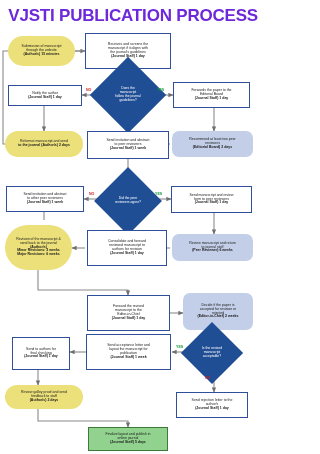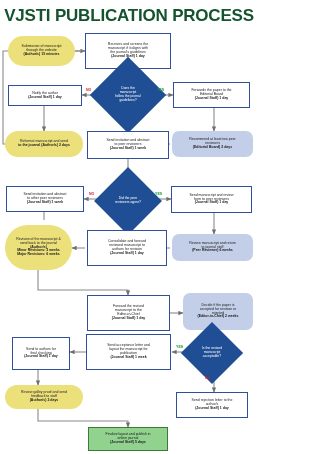--- a/index.html
+++ b/index.html
@@ -8,23 +8,23 @@
     background:#ffffff;
     font-family:"Liberation Sans","DejaVu Sans",sans-serif;
     overflow:hidden;
     position:relative;
   }
   #canvas{position:relative;width:258px;height:454px;}
   #wires{position:absolute;left:0;top:0;width:258px;height:454px;pointer-events:none;}
 
   .title{
     position:absolute;left:0;top:6px;width:258px;
-    text-align:center;
+    text-align:right;
     font-size:17px;font-weight:bold;letter-spacing:-0.2px;
-    color:#14532d;
+    color:#6d28d9;
   }
 
   .node{
     position:absolute;
     box-sizing:border-box;
     display:flex;align-items:center;justify-content:center;
     text-align:center;
     line-height:1.12;
     font-size:3.5px;
     color:#1a1a1a;

